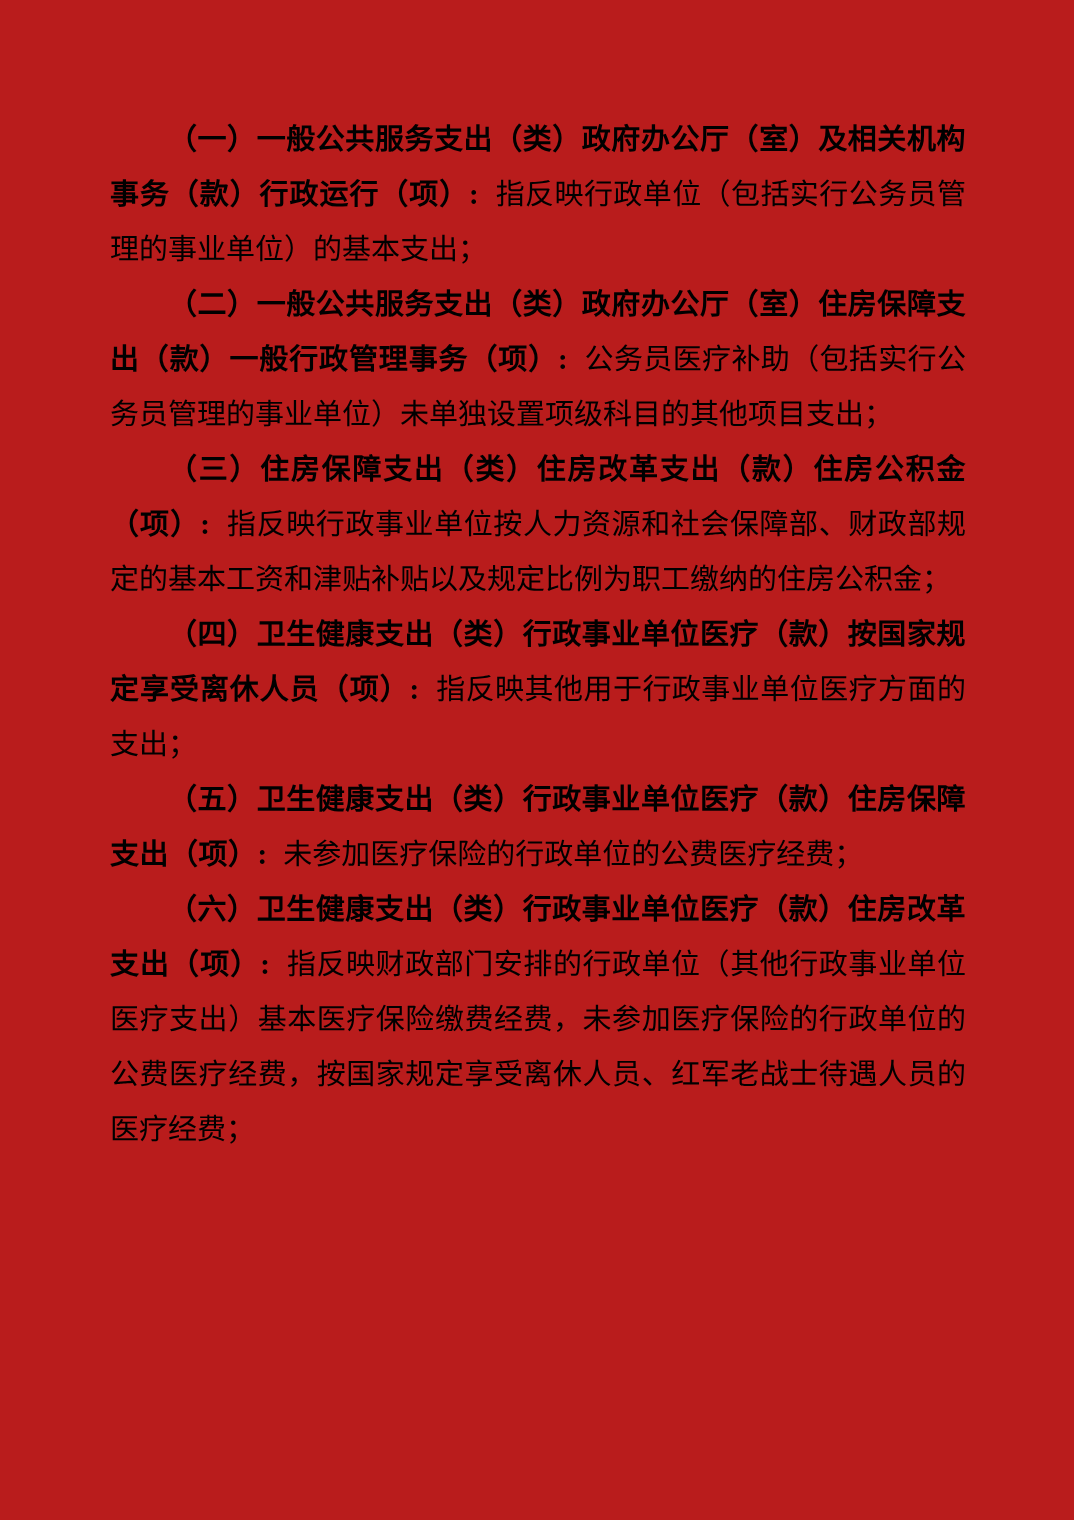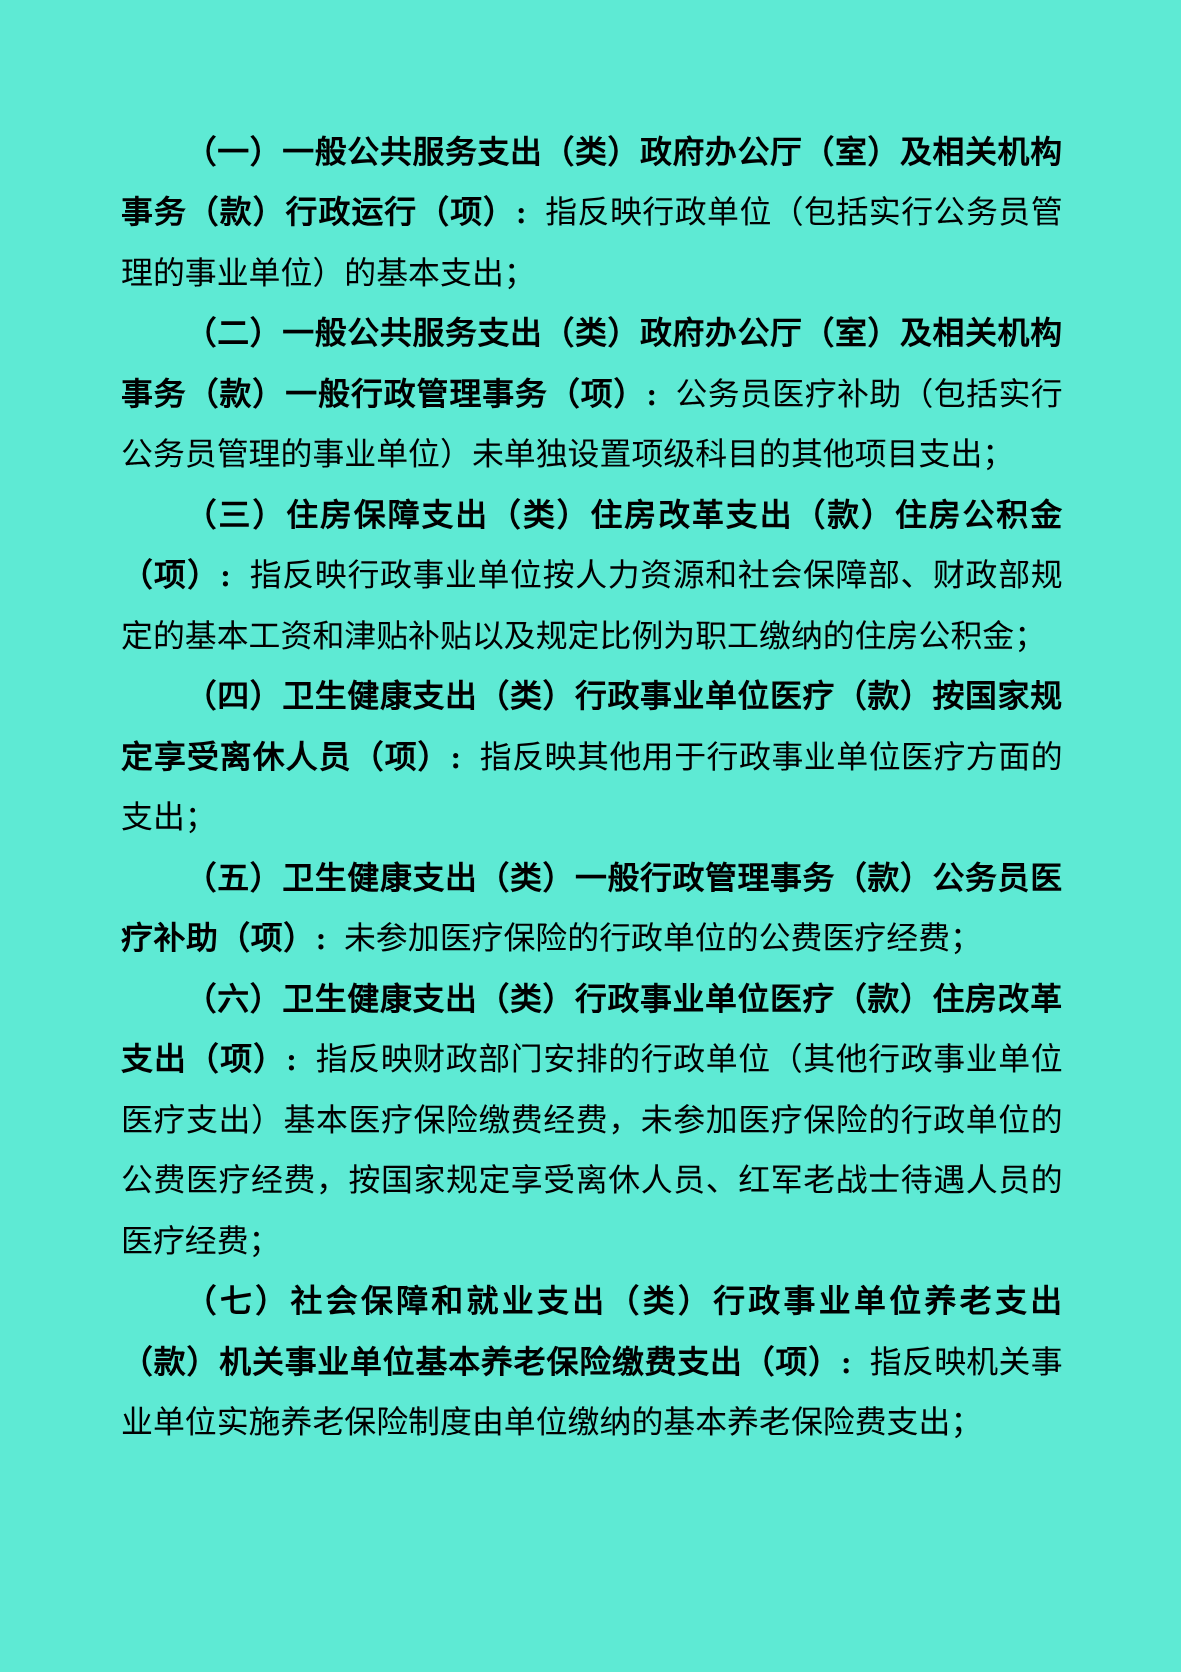--- a/index.html
+++ b/index.html
@@ -11,21 +11,21 @@
     width: 1074px;
     height: 1520px;
     background: #ffffff;
     overflow: hidden;
     font-family: "Liberation Serif", "DejaVu Serif", serif;
   }
   .page {
     box-sizing: border-box;
     width: 1074px;
     height: 1520px;
-    background: #5eead4;
+    background: #b91c1c;
     padding: 112px 108px 0 110px;
   }
   .doc-body {
     width: 100%;
     color: #000000;
   }
   p.para {
     margin: 0;
     padding: 0;
     font-size: 29px;
@@ -48,20 +48,19 @@
   .para-body {
     font-weight: normal;
   }
 </style>
 </head>
 <body>
 
 <div class="page">
   <div class="doc-body">
       <p class="para"><span class="para-heading">（一）一般公共服务支出（类）政府办公厅（室）及相关机构事务（款）行政运行（项）:</span><span class="para-body">指反映行政单位（包括实行公务员管理的事业单位）的基本支出；</span></p>
-      <p class="para"><span class="para-heading">（二）一般公共服务支出（类）政府办公厅（室）及相关机构事务（款）一般行政管理事务（项）:</span><span class="para-body">公务员医疗补助（包括实行公务员管理的事业单位）未单独设置项级科目的其他项目支出；</span></p>
+      <p class="para"><span class="para-heading">（二）一般公共服务支出（类）政府办公厅（室）住房保障支出（款）一般行政管理事务（项）:</span><span class="para-body">公务员医疗补助（包括实行公务员管理的事业单位）未单独设置项级科目的其他项目支出；</span></p>
       <p class="para"><span class="para-heading">（三）住房保障支出（类）住房改革支出（款）住房公积金（项）:</span><span class="para-body">指反映行政事业单位按人力资源和社会保障部、财政部规定的基本工资和津贴补贴以及规定比例为职工缴纳的住房公积金；</span></p>
       <p class="para"><span class="para-heading">（四）卫生健康支出（类）行政事业单位医疗（款）按国家规定享受离休人员（项）:</span><span class="para-body">指反映其他用于行政事业单位医疗方面的支出；</span></p>
-      <p class="para"><span class="para-heading">（五）卫生健康支出（类）一般行政管理事务（款）公务员医疗补助（项）:</span><span class="para-body">未参加医疗保险的行政单位的公费医疗经费；</span></p>
+      <p class="para"><span class="para-heading">（五）卫生健康支出（类）行政事业单位医疗（款）住房保障支出（项）:</span><span class="para-body">未参加医疗保险的行政单位的公费医疗经费；</span></p>
       <p class="para"><span class="para-heading">（六）卫生健康支出（类）行政事业单位医疗（款）住房改革支出（项）:</span><span class="para-body">指反映财政部门安排的行政单位（其他行政事业单位医疗支出）基本医疗保险缴费经费，未参加医疗保险的行政单位的公费医疗经费，按国家规定享受离休人员、红军老战士待遇人员的医疗经费；</span></p>
-      <p class="para"><span class="para-heading">（七）社会保障和就业支出（类）行政事业单位养老支出（款）机关事业单位基本养老保险缴费支出（项）:</span><span class="para-body">指反映机关事业单位实施养老保险制度由单位缴纳的基本养老保险费支出；</span></p>
     </div>
 </div>
 
 </body></html>

